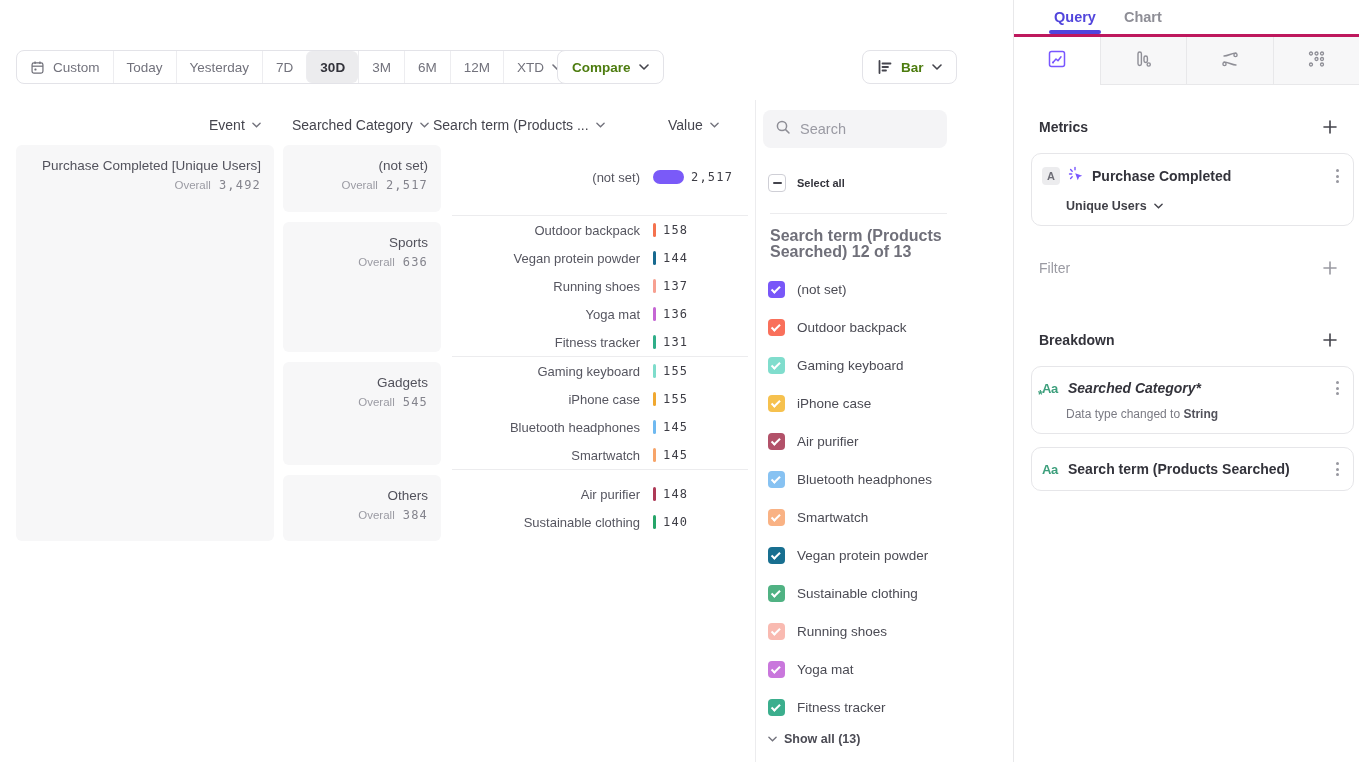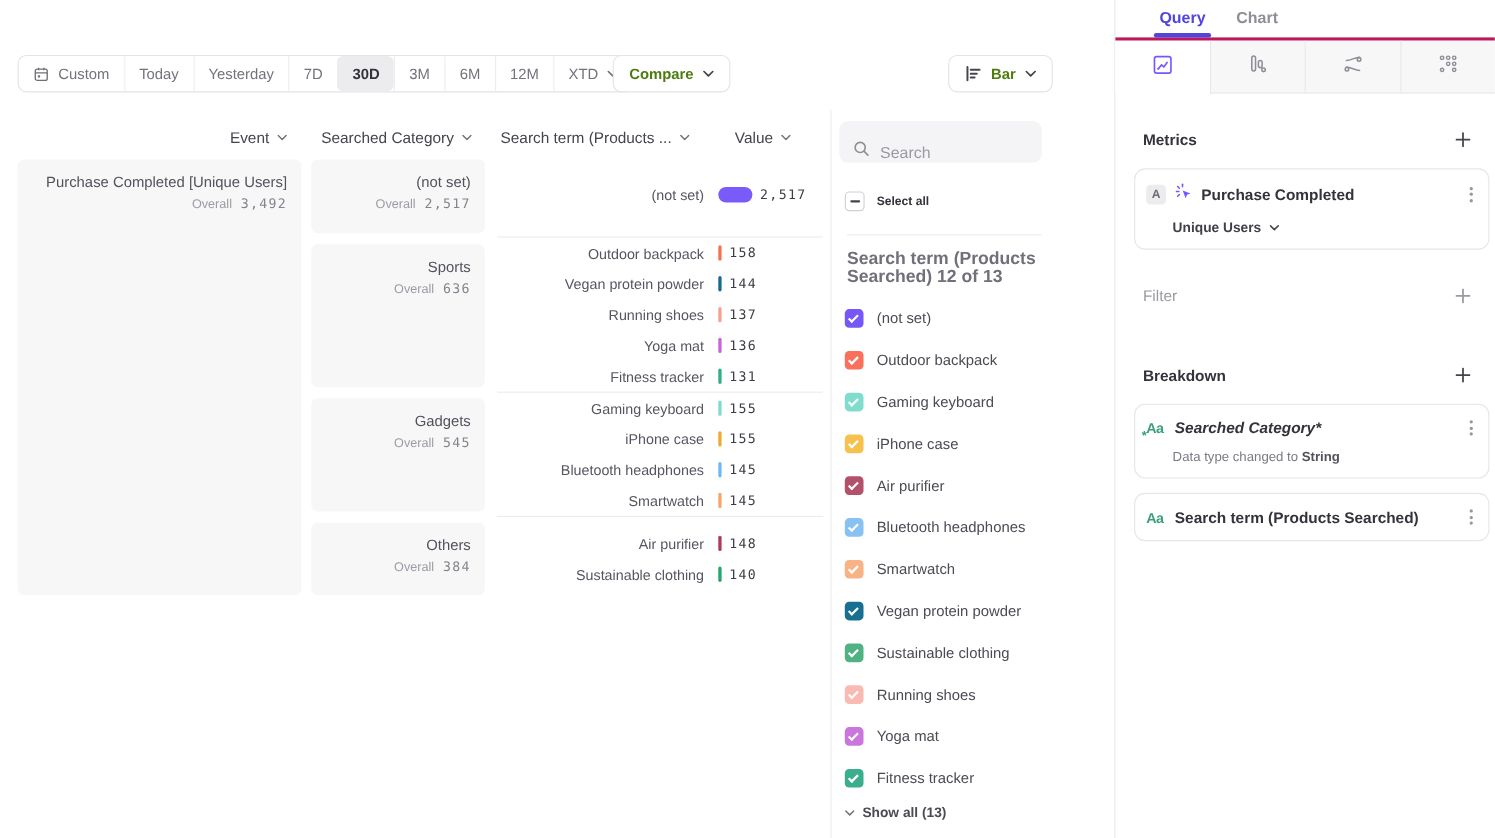--- a/index.html
+++ b/index.html
@@ -37,21 +37,21 @@
   #bartype-btn { left:862px; }
   .chev { color:#72727c; display:inline-flex; }
   .chev.dark { color:#44444c; }
 
   
   .col-hdr {
     position:absolute; top:117px; display:flex; align-items:center; gap:7px;
     font-size:14px; color:#45454e; font-weight:500; cursor:pointer;
   }
   #hdr-event { left:209px; } #hdr-cat { left:292px; }
-  #hdr-term { left:455px; } #hdr-value { left:668px; }
+  #hdr-term { left:433px; } #hdr-value { left:668px; }
 
   
   .gbox { background:#f7f7f8; border-radius:6px; text-align:right; padding:13px 13px; }
   #event-box { position:absolute; left:16px; top:145px; width:258px; height:396px; }
   .box-title { font-size:13.5px; color:#52525c; }
   .box-overall { margin-top:5px; font-size:11.5px; color:#9b9ba3; }
   .box-overall .num { font-family:"DejaVu Sans Mono", monospace; font-size:12px; color:#84848d; letter-spacing:1.2px; margin-left:8px; }
   #cat-col { position:absolute; left:283px; top:145px; width:158px; }
   #cat-col .gbox { margin-bottom:10px; }
   .cat-h0 { height:67px; } .cat-h1 { height:130px; } .cat-h2 { height:103px; } .cat-h3 { height:66px; }
@@ -64,21 +64,21 @@
   .term-row { display:flex; align-items:center; height:28px; }
   .term-label { flex:1; text-align:right; padding-right:13px; font-size:13px; color:#565660; }
   .term-barcell { width:95px; display:flex; align-items:center; gap:7px; }
   .bar { height:14px; }
   .term-value { font-family:"DejaVu Sans Mono", monospace; font-size:12px; color:#3d3d45; letter-spacing:1.2px; }
 
   
   #mid-divider { position:absolute; left:755px; top:100px; bottom:0; width:1px; background:#ececee; }
   #search-box {
     position:absolute; left:763px; top:110px; width:184px; height:38px;
-    background:#f4f4f6; border-radius:8px; display:flex; align-items:flex-end; gap:9px; padding:0 12px;
+    background:#f4f4f6; border-radius:8px; display:flex; align-items:center; gap:9px; padding:0 12px;
   }
   #search-box input {
     border:none; background:transparent; outline:none; width:130px;
     font-family:"Liberation Sans", sans-serif; font-size:14.5px; color:#3c3c44;
   }
   #search-box input::placeholder { color:#9a9aa3; }
   #select-all { position:absolute; left:768px; top:174px; display:flex; align-items:center; gap:11px; cursor:pointer; }
   .cb { width:18px; height:18px; border-radius:4px; display:flex; align-items:center; justify-content:center; flex:none; }
   .cb.indet { background:#fff; border:1.5px solid #cfcfd6; }
   .cb.indet i { display:block; width:9px; height:2px; background:#44444c; border-radius:1px; }

